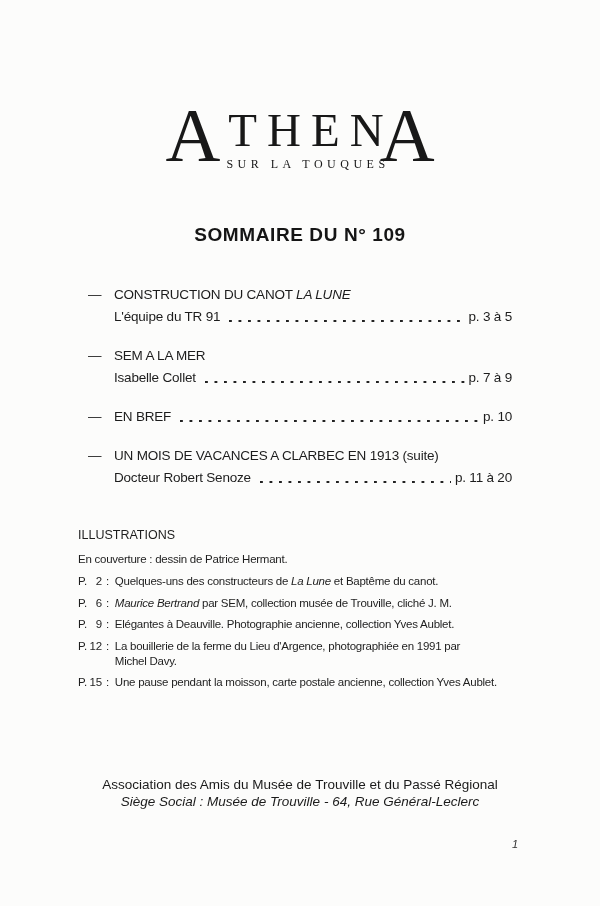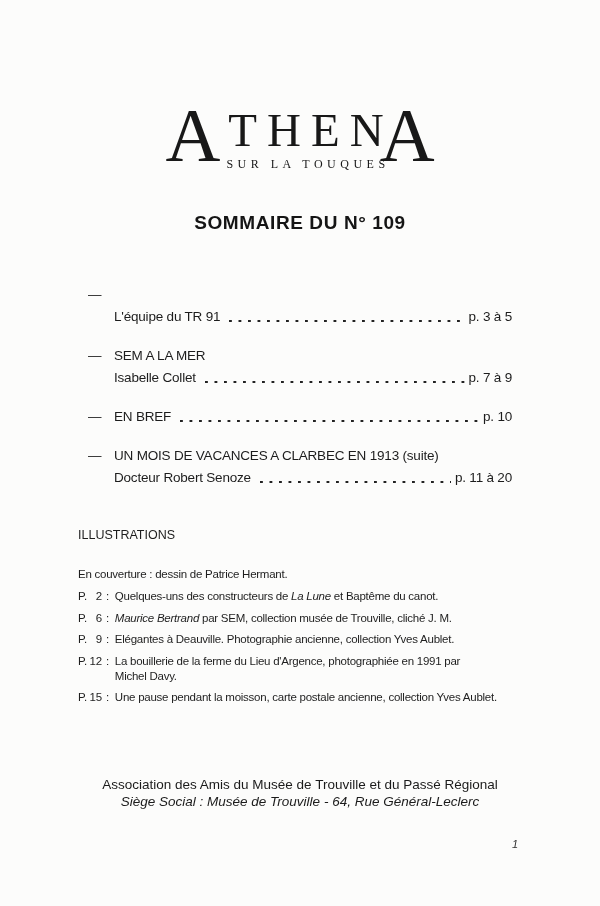--- a/index.html
+++ b/index.html
@@ -21,41 +21,41 @@
     font-size:76px; line-height:0.82; font-weight:400; letter-spacing:0;
   }
   .mast-a.left { margin-right:2px; }
   .mast-a.right { margin-left:-14px; }
   .mast-mid { display:flex; flex-direction:column; align-items:center; padding-top:3px; }
   .mast-then { font-size:47px; line-height:1; letter-spacing:10px; text-indent:6px;font-family:Liberation Serif, serif; }
   .mast-sub { font-size:12px; letter-spacing:4.5px; margin-top:3px; white-space:nowrap; }
 
   
   .sommaire-heading {
-    position:absolute; top:212px; left:0; right:0; text-align:center;
+    position:absolute; top:224px; left:0; right:0; text-align:center;
     font-size:19px; font-weight:bold; letter-spacing:0.6px; color:#151515;
   }
 
   
   .toc { position:absolute; top:284px; left:88px; right:88px; font-size:13.5px; letter-spacing:-0.2px; }
   .toc-item { margin-bottom:17px; }
   .toc-line { display:flex; align-items:flex-end; line-height:22px; }
   .toc-dash { flex:0 0 26px; }
   .toc-title { white-space:nowrap; }
   .toc-sub { white-space:nowrap; }
   .toc-page { white-space:nowrap; }
   .leader {
     flex:1 1 auto; height:4px; margin:0 4px 5px 9px;
     background-image:radial-gradient(circle at 1.6px 2px, #222 1.25px, rgba(0,0,0,0) 1.5px);
     background-size:9.5px 4px; background-repeat:repeat-x; background-position:0 100%;
   }
 
   
   .illustrations { position:absolute; top:528px; left:78px; right:44px; font-size:11.5px; letter-spacing:-0.25px; color:#1e1e1e; }
-  .ill-heading { font-size:12.5px; letter-spacing:0; margin-bottom:25px; }
+  .ill-heading { font-size:12.5px; letter-spacing:0; margin-bottom:10px; }
   .ill-cover { margin-bottom:7px; line-height:15px; }
   .ill-row { display:flex; align-items:flex-start; line-height:15px; margin-bottom:6.5px; }
   .ill-p { flex:0 0 auto; }
   .ill-num { flex:0 0 15px; text-align:right; margin-right:4px; }
   .ill-sep { flex:0 0 auto; margin-right:6px; }
   .ill-text { flex:1 1 auto; }
   .ill-line2 { display:block; }
 
   
   .logo-wrap { position:absolute; top:690px; left:0; right:0; display:flex; justify-content:center; }
@@ -84,20 +84,21 @@
     <span class="mast-a right">A</span>
   </div>
 
   <div class="sommaire-heading">SOMMAIRE DU N° 109</div>
 
   <div class="toc">
 
     <div class="toc-item">
       <div class="toc-line">
         <span class="toc-dash">—</span>
+        <span class="toc-title"><span>CONSTRUCTION DU CANOT </span><span class="it">LA LUNE</span></span>
       </div>
       <div class="toc-line">
         <span class="toc-dash"></span>
         <span class="toc-sub">L'équipe du TR 91</span>
         <span class="leader"></span>
         <span class="toc-page">p. 3 à 5</span>
       </div>
     </div>
 
     <div class="toc-item">

